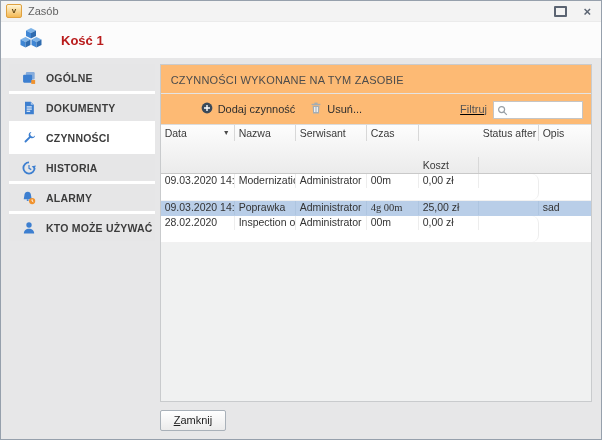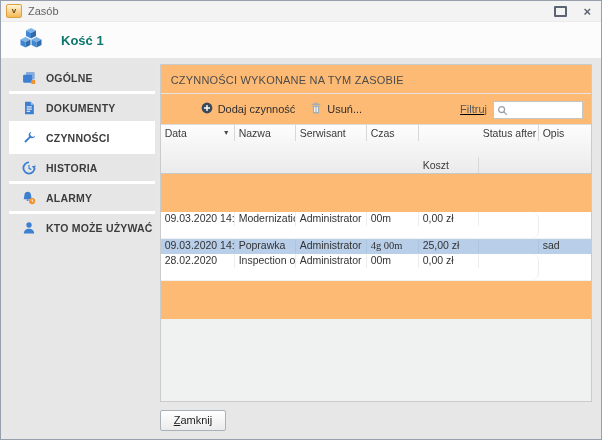--- a/index.html
+++ b/index.html
@@ -10,21 +10,21 @@
   .app-icon{width:14px;height:12px;border:1px solid #dfa13f;border-radius:2px;background:linear-gradient(#fff6d8,#f4b954);
             display:flex;align-items:center;justify-content:center;font-size:8px;font-weight:bold;color:#5d4313;line-height:1;}
   .tb-title{font-size:11px;color:#636363;}
   .tb-controls{margin-left:auto;display:flex;align-items:center;gap:16px;}
   .max-glyph{display:block;width:9px;height:7px;border:2px solid #5b6472;border-radius:1px;}
   .close-glyph{font-size:13px;font-weight:bold;color:#5b6472;line-height:1;}
   .close-glyph::before{content:"×";}
 
   
   .header{flex:0 0 36px;background:#fcfcfc;display:flex;align-items:center;gap:17px;padding-left:17px;}
-  .header-title{font-size:13px;font-weight:bold;color:#0f766e;}
+  .header-title{font-size:13px;font-weight:bold;color:#b91c1c;}
 
   
   .content{flex:1;display:flex;gap:5px;padding:6px 9px 0 8px;min-height:0;}
   .sidebar{flex:0 0 133px;background:#fff;align-self:flex-start;display:flex;flex-direction:column;gap:3px;}
   .side-item{height:27px;background:#e6e6e7;display:flex;align-items:center;gap:10px;padding:0 2px 0 13px;cursor:pointer;}
   .side-item.active{background:#fff;}
   .side-ic{width:14px;height:14px;display:flex;align-items:center;justify-content:center;flex:0 0 14px;}
   .side-label{font-size:10.5px;font-weight:bold;color:#3c3c3c;letter-spacing:.2px;white-space:nowrap;}
 
   .main-col{flex:1;display:flex;flex-direction:column;min-width:0;}
@@ -33,21 +33,21 @@
 
   .toolbar{display:flex;align-items:center;gap:15px;padding:5px 8px;margin-left:32px;}
   .tool-btn{display:flex;align-items:center;gap:5px;font-size:11px;color:#2e2e2e;cursor:pointer;background:none;border:none;padding:0;font-family:inherit;}
   .filter-group{margin-left:auto;display:flex;align-items:center;gap:6px;text-decoration:underline;}
   .filter-label{font-size:11px;color:#555;}
   .filter-box{position:relative;}
   .filter-input{box-sizing:border-box;width:90px;height:18px;border:1px solid #c5c5c5;padding:0 3px 0 18px;font-size:10px;font-family:inherit;}
   .filter-search-icon{position:absolute;left:4px;top:3px;pointer-events:none;}
 
   
-  .table{display:flex;flex-direction:column;flex:1;min-height:0;gap:38px;}
+  .table{display:flex;flex-direction:column;flex:1;min-height:0;}
   .thead{display:flex;background:linear-gradient(#fdfdfd,#ebebeb);border-top:1px solid #dcdcdc;border-bottom:1px solid #c9c9c9;}
   .th{box-sizing:border-box;height:16px;padding:1px 4px;font-size:10.5px;color:#3a3a3a;border-right:1px solid #d8d8d8;
       display:flex;align-items:center;justify-content:space-between;white-space:nowrap;overflow:hidden;cursor:pointer;}
   .sort-ic{font-size:7px;color:#4a4a4a;margin-left:3px;}
   .tr{display:flex;background:#fff;border-bottom:1px solid #f1f1f1;cursor:pointer;}
   .tr.selected{background:#b9cee8;border-bottom-color:#b9cee8;}
   .td{box-sizing:border-box;height:14px;line-height:13px;padding:0 4px;font-size:10.5px;color:#333;
       border-right:1px solid #ededed;white-space:nowrap;overflow:hidden;}
   .tr.selected .td{border-right-color:#aec5e0;}
   .td.status-cell{padding:13px;border-radius:7px;}

